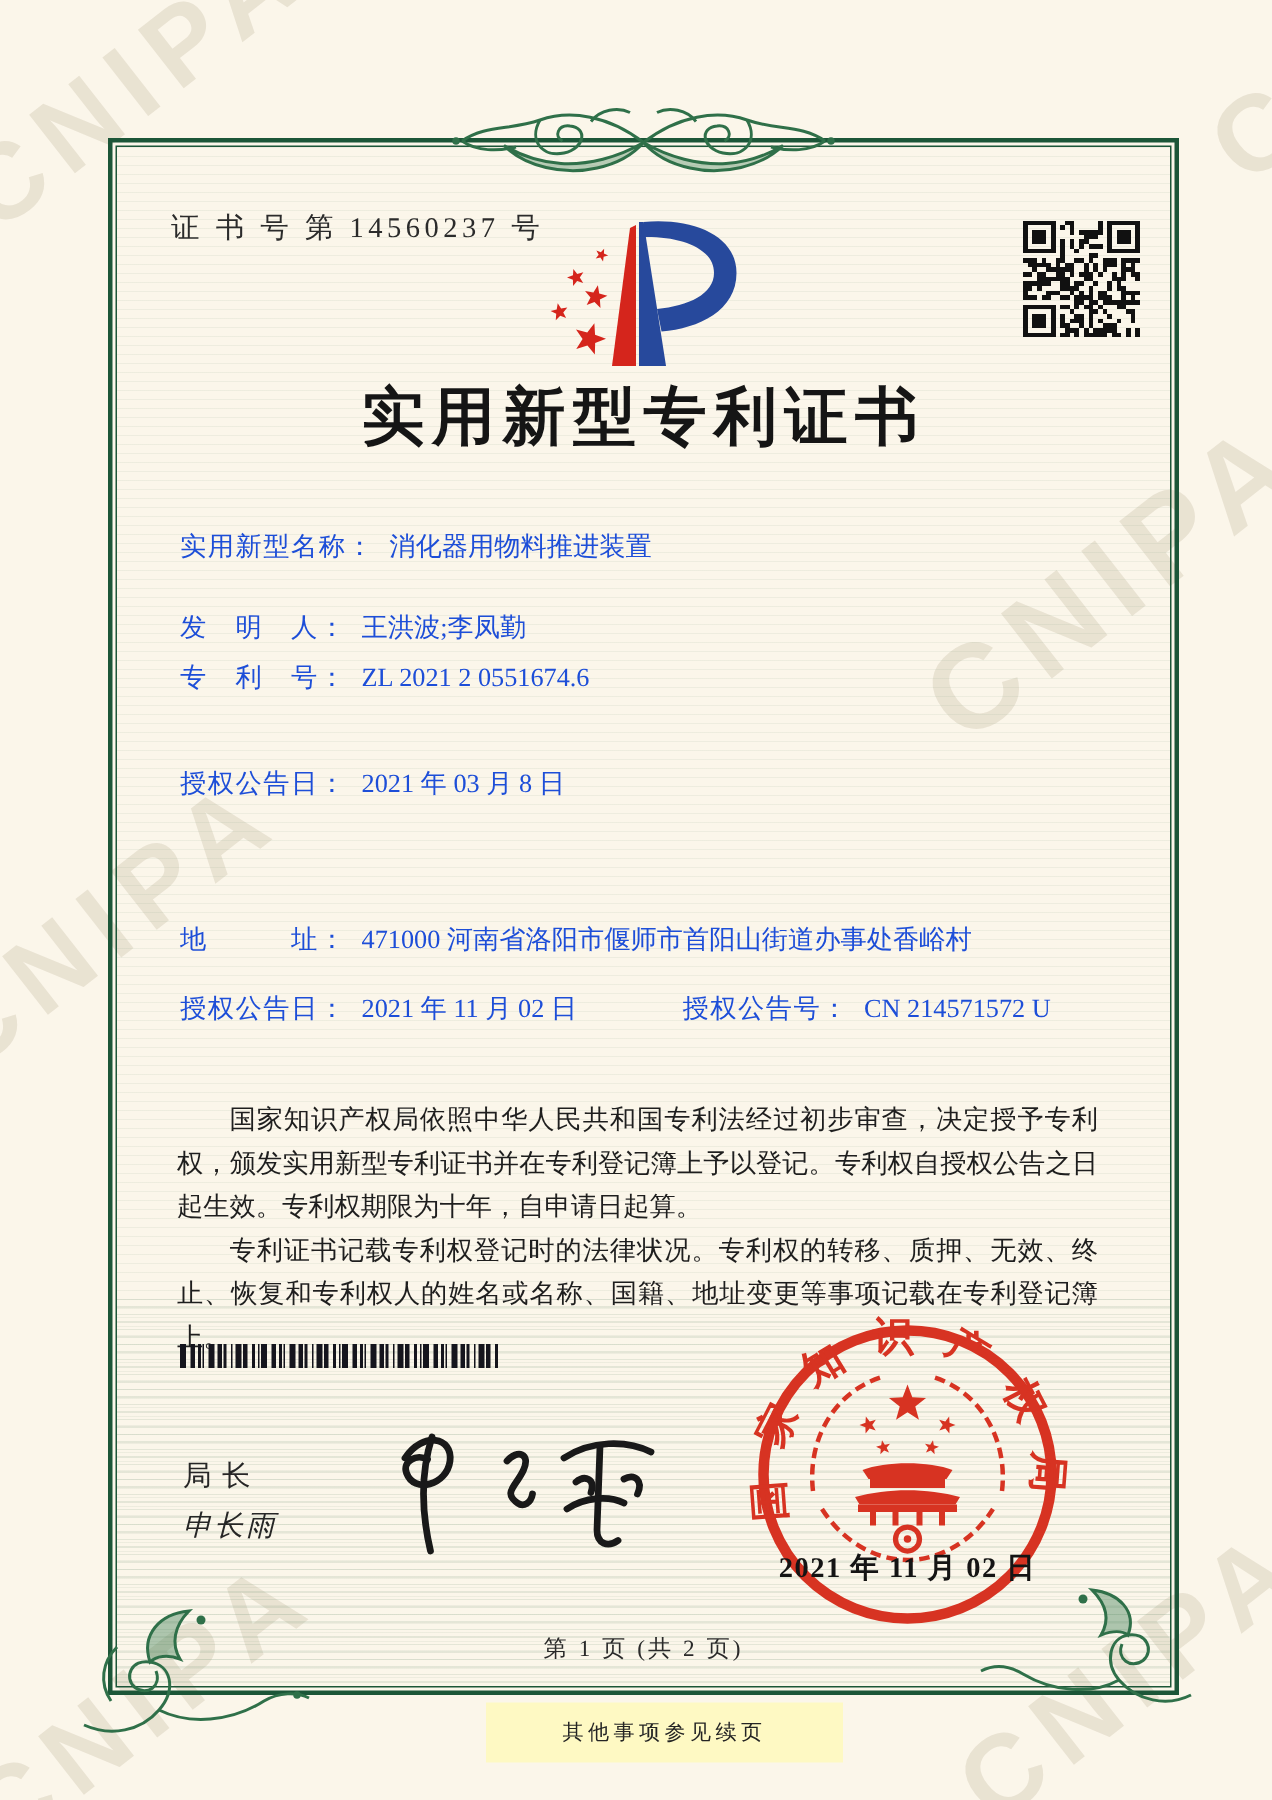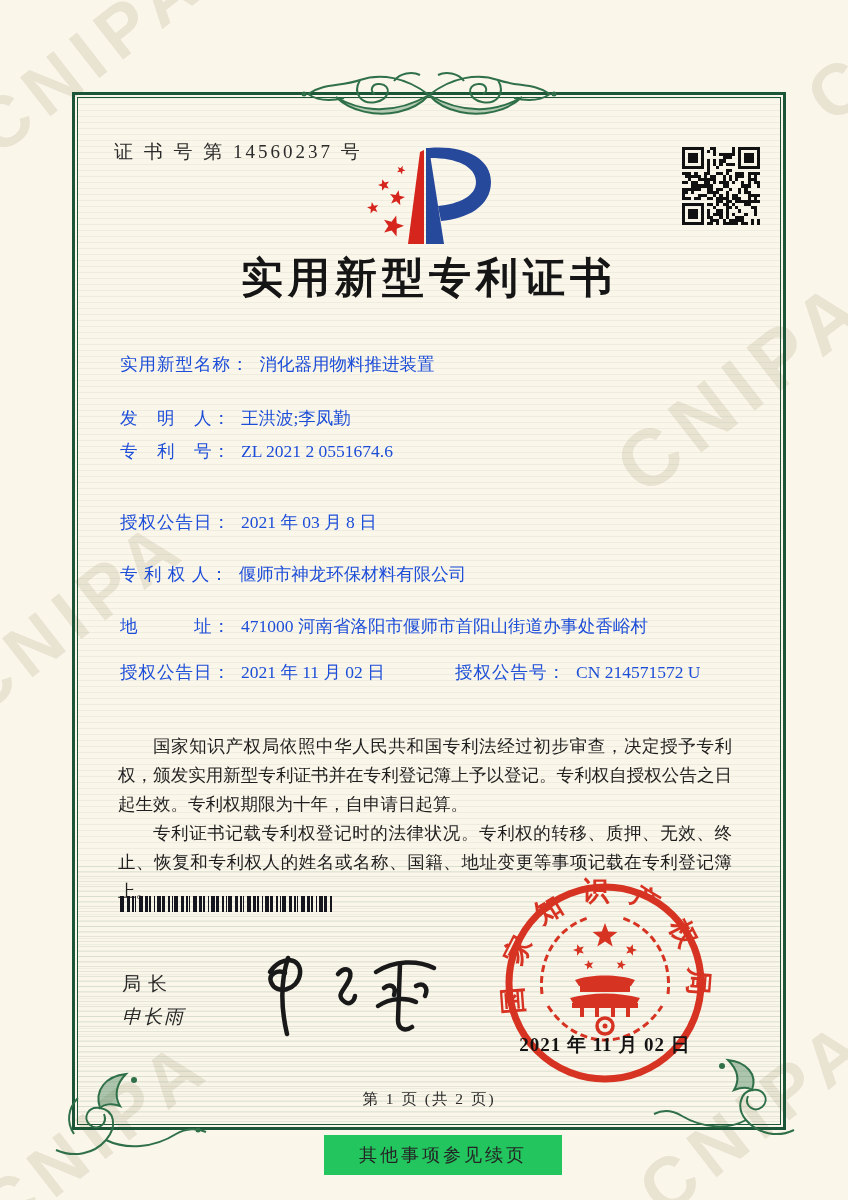--- a/index.html
+++ b/index.html
@@ -72,22 +72,22 @@
   .seal-date{
     position:absolute;left:0;top:156px;width:214px;text-align:center;
     font-size:19px;letter-spacing:1px;color:#141414;font-weight:bold;
   }
   .page-footer{
     position:absolute;left:72px;top:1089px;width:714px;text-align:center;
     font-size:15.5px;letter-spacing:2px;color:#2a2a2a;
   }
   .cont-box{
     position:absolute;left:324px;top:1135px;width:238px;height:40px;
-    background:#22c55e;display:flex;align-items:center;justify-content:center;
-    font-size:18px;letter-spacing:3px;color:#242424;
+    background:#fef9c3;display:flex;align-items:center;justify-content:center;
+    font-size:14px;letter-spacing:3px;color:#242424;
   }
   .orn{position:absolute;pointer-events:none;}
   .orn-top{left:294px;top:63px;width:270px;height:64px;}
   .orn-bl{left:50px;top:1070px;width:160px;height:96px;}
   .orn-br{left:650px;top:1058px;width:148px;height:86px;}
 </style>
 </head>
 <body>
 
 <div class="page">
@@ -487,23 +487,20 @@
   </div>
   <div class="field-row" style="top:406px">
     <span class="flabel">发　明　人：</span><span class="fvalue">王洪波;李凤勤</span>
   </div>
   <div class="field-row" style="top:439px">
     <span class="flabel">专　利　号：</span><span class="fvalue">ZL 2021 2 0551674.6</span>
   </div>
   <div class="field-row" style="top:510px">
     <span class="flabel">授权公告日：</span><span class="fvalue">2021 年 03 月 8 日</span>
   </div>
-  <div class="field-row" style="top:562px">
-    <span class="flabel">专 利 权 人：</span><span class="fvalue">偃师市神龙环保材料有限公司</span>
-  </div>
   <div class="field-row" style="top:614px">
     <span class="flabel">地　　　址：</span><span class="fvalue">471000  河南省洛阳市偃师市首阳山街道办事处香峪村</span>
   </div>
   <div class="field-row" style="top:660px">
     <span class="flabel">授权公告日：</span><span class="fvalue">2021 年 11 月 02 日</span>
     <span class="grant-pair2">
       <span class="flabel">授权公告号：</span><span class="fvalue">CN 214571572 U</span>
     </span>
   </div>
 

